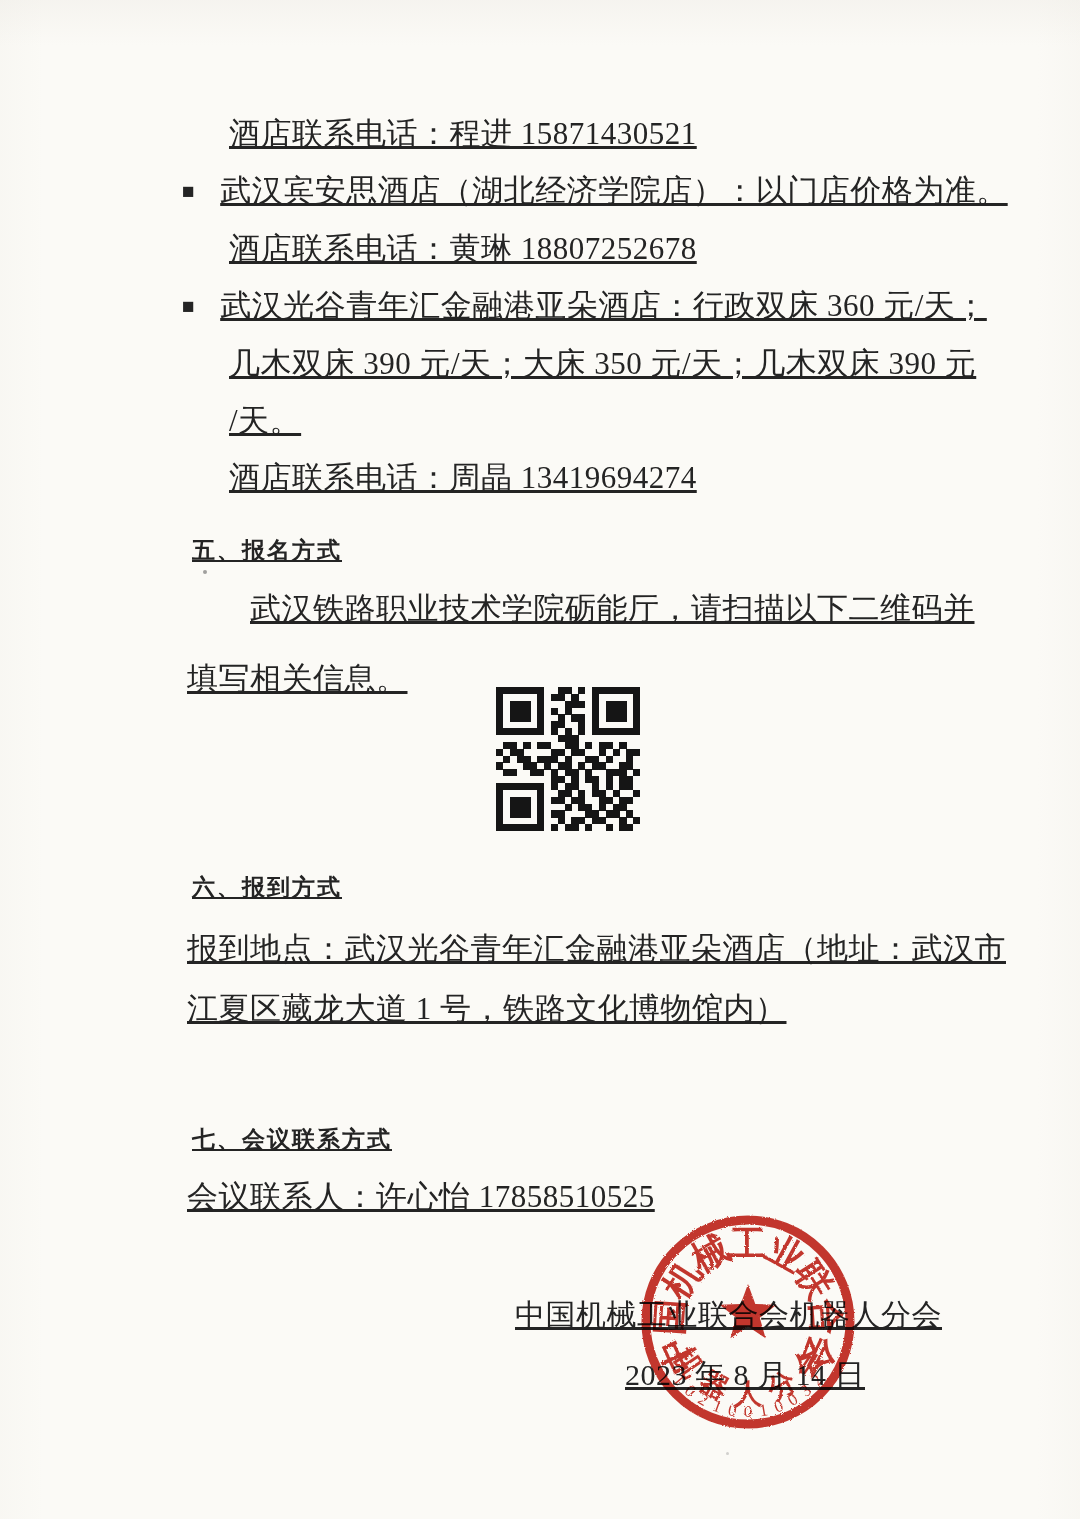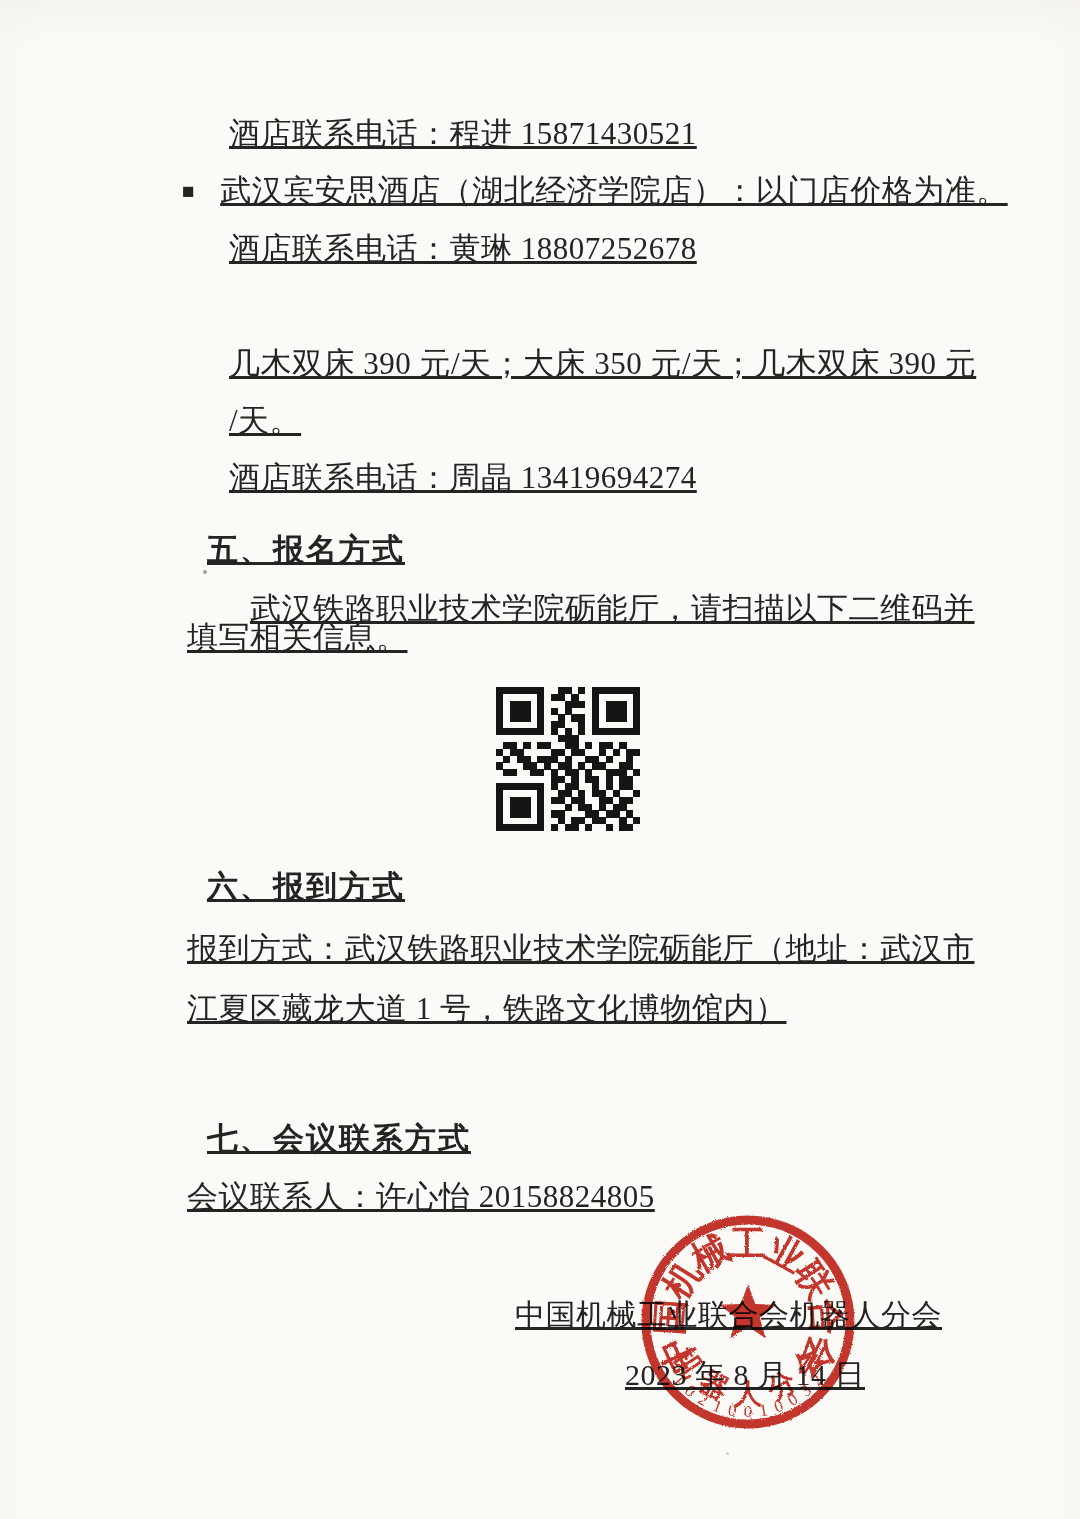--- a/index.html
+++ b/index.html
@@ -22,23 +22,23 @@
     text-decoration:underline;
   }
   .indent-sub{left:229px;}
   .indent-para{left:250px;}
   .bullet-line{left:182px;text-align:center;}
   .bullet-line .bullet{
     display:inline-block;font-size:21px;margin-right:25px;
     transform:translateY(-3px);
   }
   .heading{
-    left:207px;
+    left:192px;
     font-family:"Liberation Sans","DejaVu Sans",sans-serif;
-    font-weight:bold;font-size:31px;letter-spacing:2px;
+    font-weight:bold;font-size:23px;letter-spacing:2px;
   }
   .sign{font-size:30px;letter-spacing:0.5px;}
   #qr-wrap{position:absolute;left:496px;top:687px;width:144px;height:144px;}
   #qr-wrap svg{width:100%;height:100%;shape-rendering:crispEdges;}
   #seal-svg{
     position:absolute;left:638px;top:1212px;width:220px;height:220px;
     mix-blend-mode:multiply;opacity:0.92;
   }
   .artifact-dot{
     position:absolute;border-radius:50%;background:#555;opacity:.55;
@@ -50,28 +50,31 @@
 <div class="page">
 
   <div class="line indent-sub" style="top:115px">酒店联系电话：程进 15871430521</div>
 
   <div class="line bullet-line" style="top:172px">
     <span class="bullet">■</span><span>武汉宾安思酒店（湖北经济学院店）：以门店价格为准。</span>
   </div>
 
   <div class="line indent-sub" style="top:230px">酒店联系电话：黄琳 18807252678</div>
 
+  <div class="line bullet-line" style="top:287px">
+    <span class="bullet">■</span><span>武汉光谷青年汇金融港亚朵酒店：行政双床 360 元/天；</span>
+  </div>
 
   <div class="line indent-sub" style="top:345px">几木双床 390 元/天；大床 350 元/天；几木双床 390 元</div>
   <div class="line indent-sub" style="top:402px">/天。</div>
   <div class="line indent-sub" style="top:459px">酒店联系电话：周晶 13419694274</div>
 
   <div class="line heading" style="top:531px">五、报名方式</div>
   <div class="line indent-para" style="top:590px">武汉铁路职业技术学院砺能厅，请扫描以下二维码并</div>
-  <div class="line" style="top:619px">填写相关信息。</div>
+  <div class="line" style="top:660px">填写相关信息。</div>
 
   <div id="qr-wrap">
     <svg viewBox="0 0 21 21" xmlns="http://www.w3.org/2000/svg">
         <rect x="0" y="0" width="1.04" height="1.04" fill="#151515"></rect>
         <rect x="1" y="0" width="1.04" height="1.04" fill="#151515"></rect>
         <rect x="2" y="0" width="1.04" height="1.04" fill="#151515"></rect>
         <rect x="3" y="0" width="1.04" height="1.04" fill="#151515"></rect>
         <rect x="4" y="0" width="1.04" height="1.04" fill="#151515"></rect>
         <rect x="5" y="0" width="1.04" height="1.04" fill="#151515"></rect>
         <rect x="6" y="0" width="1.04" height="1.04" fill="#151515"></rect>
@@ -300,25 +303,25 @@
         <rect x="10" y="20" width="1.04" height="1.04" fill="#151515"></rect>
         <rect x="11" y="20" width="1.04" height="1.04" fill="#151515"></rect>
         <rect x="13" y="20" width="1.04" height="1.04" fill="#151515"></rect>
         <rect x="16" y="20" width="1.04" height="1.04" fill="#151515"></rect>
         <rect x="18" y="20" width="1.04" height="1.04" fill="#151515"></rect>
         <rect x="19" y="20" width="1.04" height="1.04" fill="#151515"></rect>
       </svg>
   </div>
 
   <div class="line heading" style="top:868px">六、报到方式</div>
-  <div class="line" style="top:930px">报到方式：武汉铁路职业技术学院砺能厅（地址：武汉市</div>
+  <div class="line" style="top:930px">报到地点：武汉光谷青年汇金融港亚朵酒店（地址：武汉市</div>
   <div class="line" style="top:990px">江夏区藏龙大道 1 号，铁路文化博物馆内）</div>
 
   <div class="line heading" style="top:1120px">七、会议联系方式</div>
-  <div class="line" style="top:1178px">会议联系人：许心怡 20158824805</div>
+  <div class="line" style="top:1178px">会议联系人：许心怡 17858510525</div>
 
   <div class="line sign" style="left:515px;top:1296px">中国机械工业联合会机器人分会</div>
   <div class="line sign" style="left:625px;top:1356px">2023 年 8 月 14 日</div>
 
   <svg id="seal-svg" viewBox="0 0 220 220" xmlns="http://www.w3.org/2000/svg">
     <defs>
       <filter id="rough">
         <feTurbulence type="fractalNoise" baseFrequency="0.9" numOctaves="2" result="n"></feTurbulence>
         <feDisplacementMap in="SourceGraphic" in2="n" scale="2.6"></feDisplacementMap>
       </filter>

